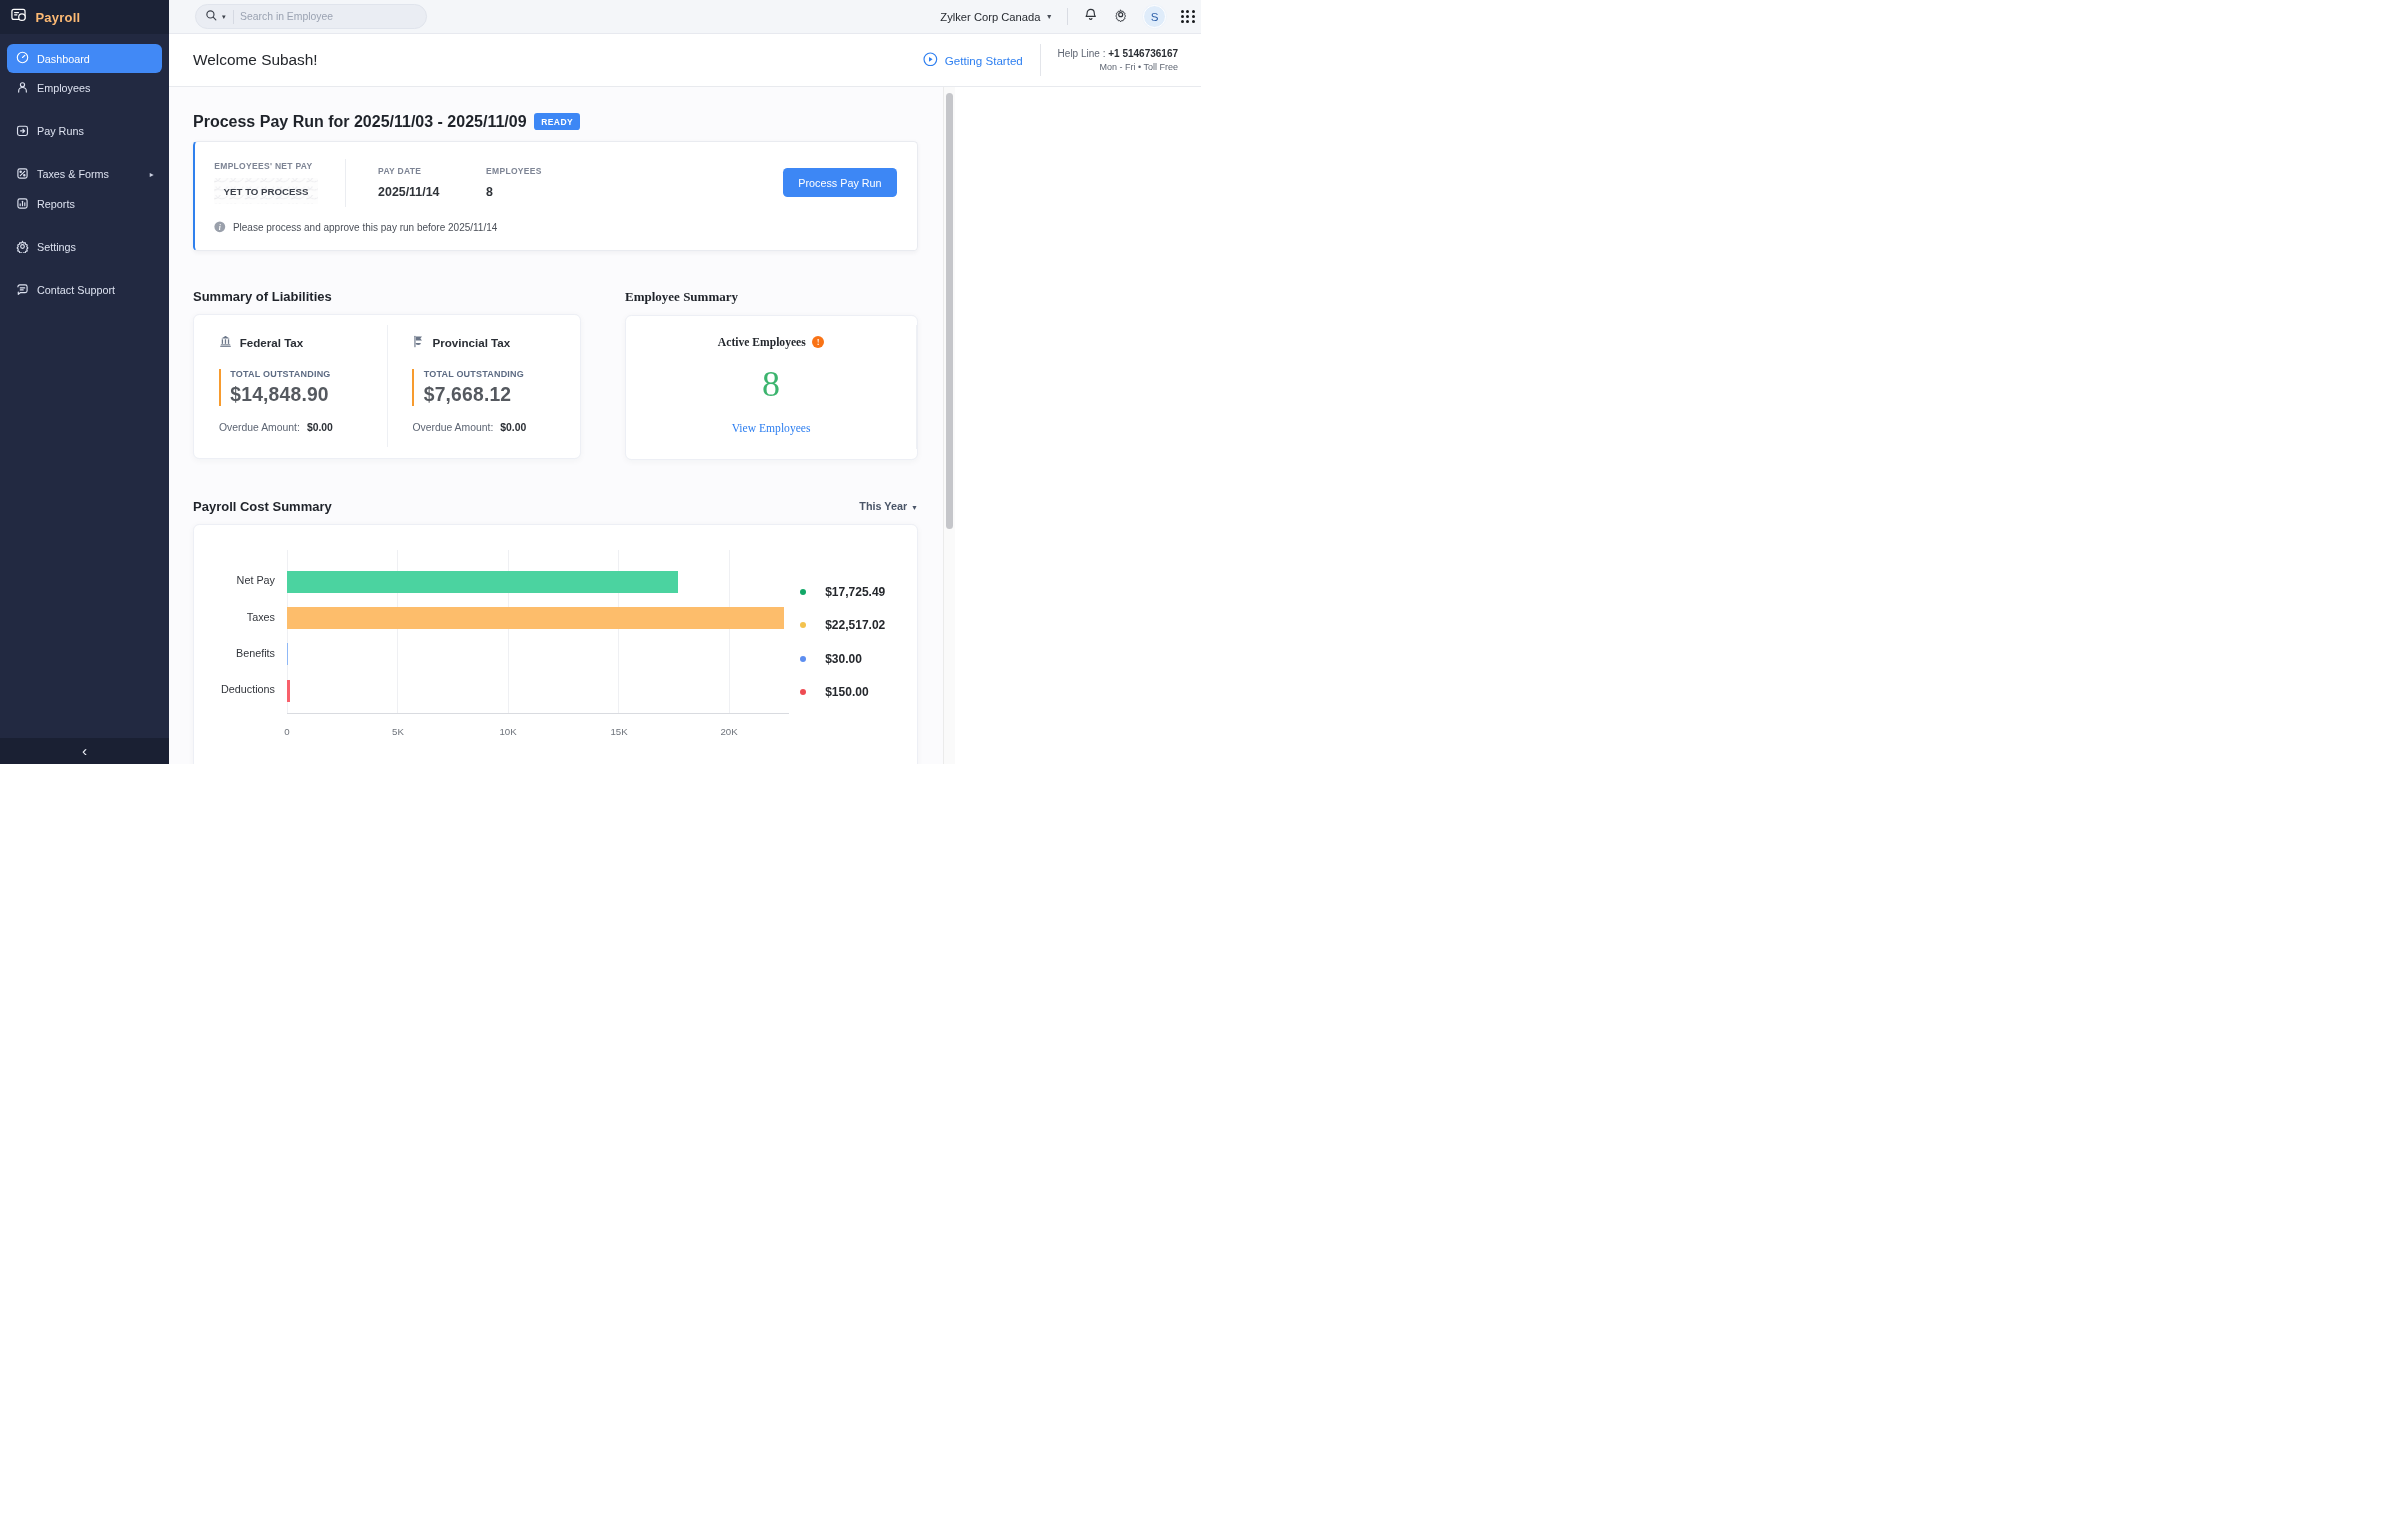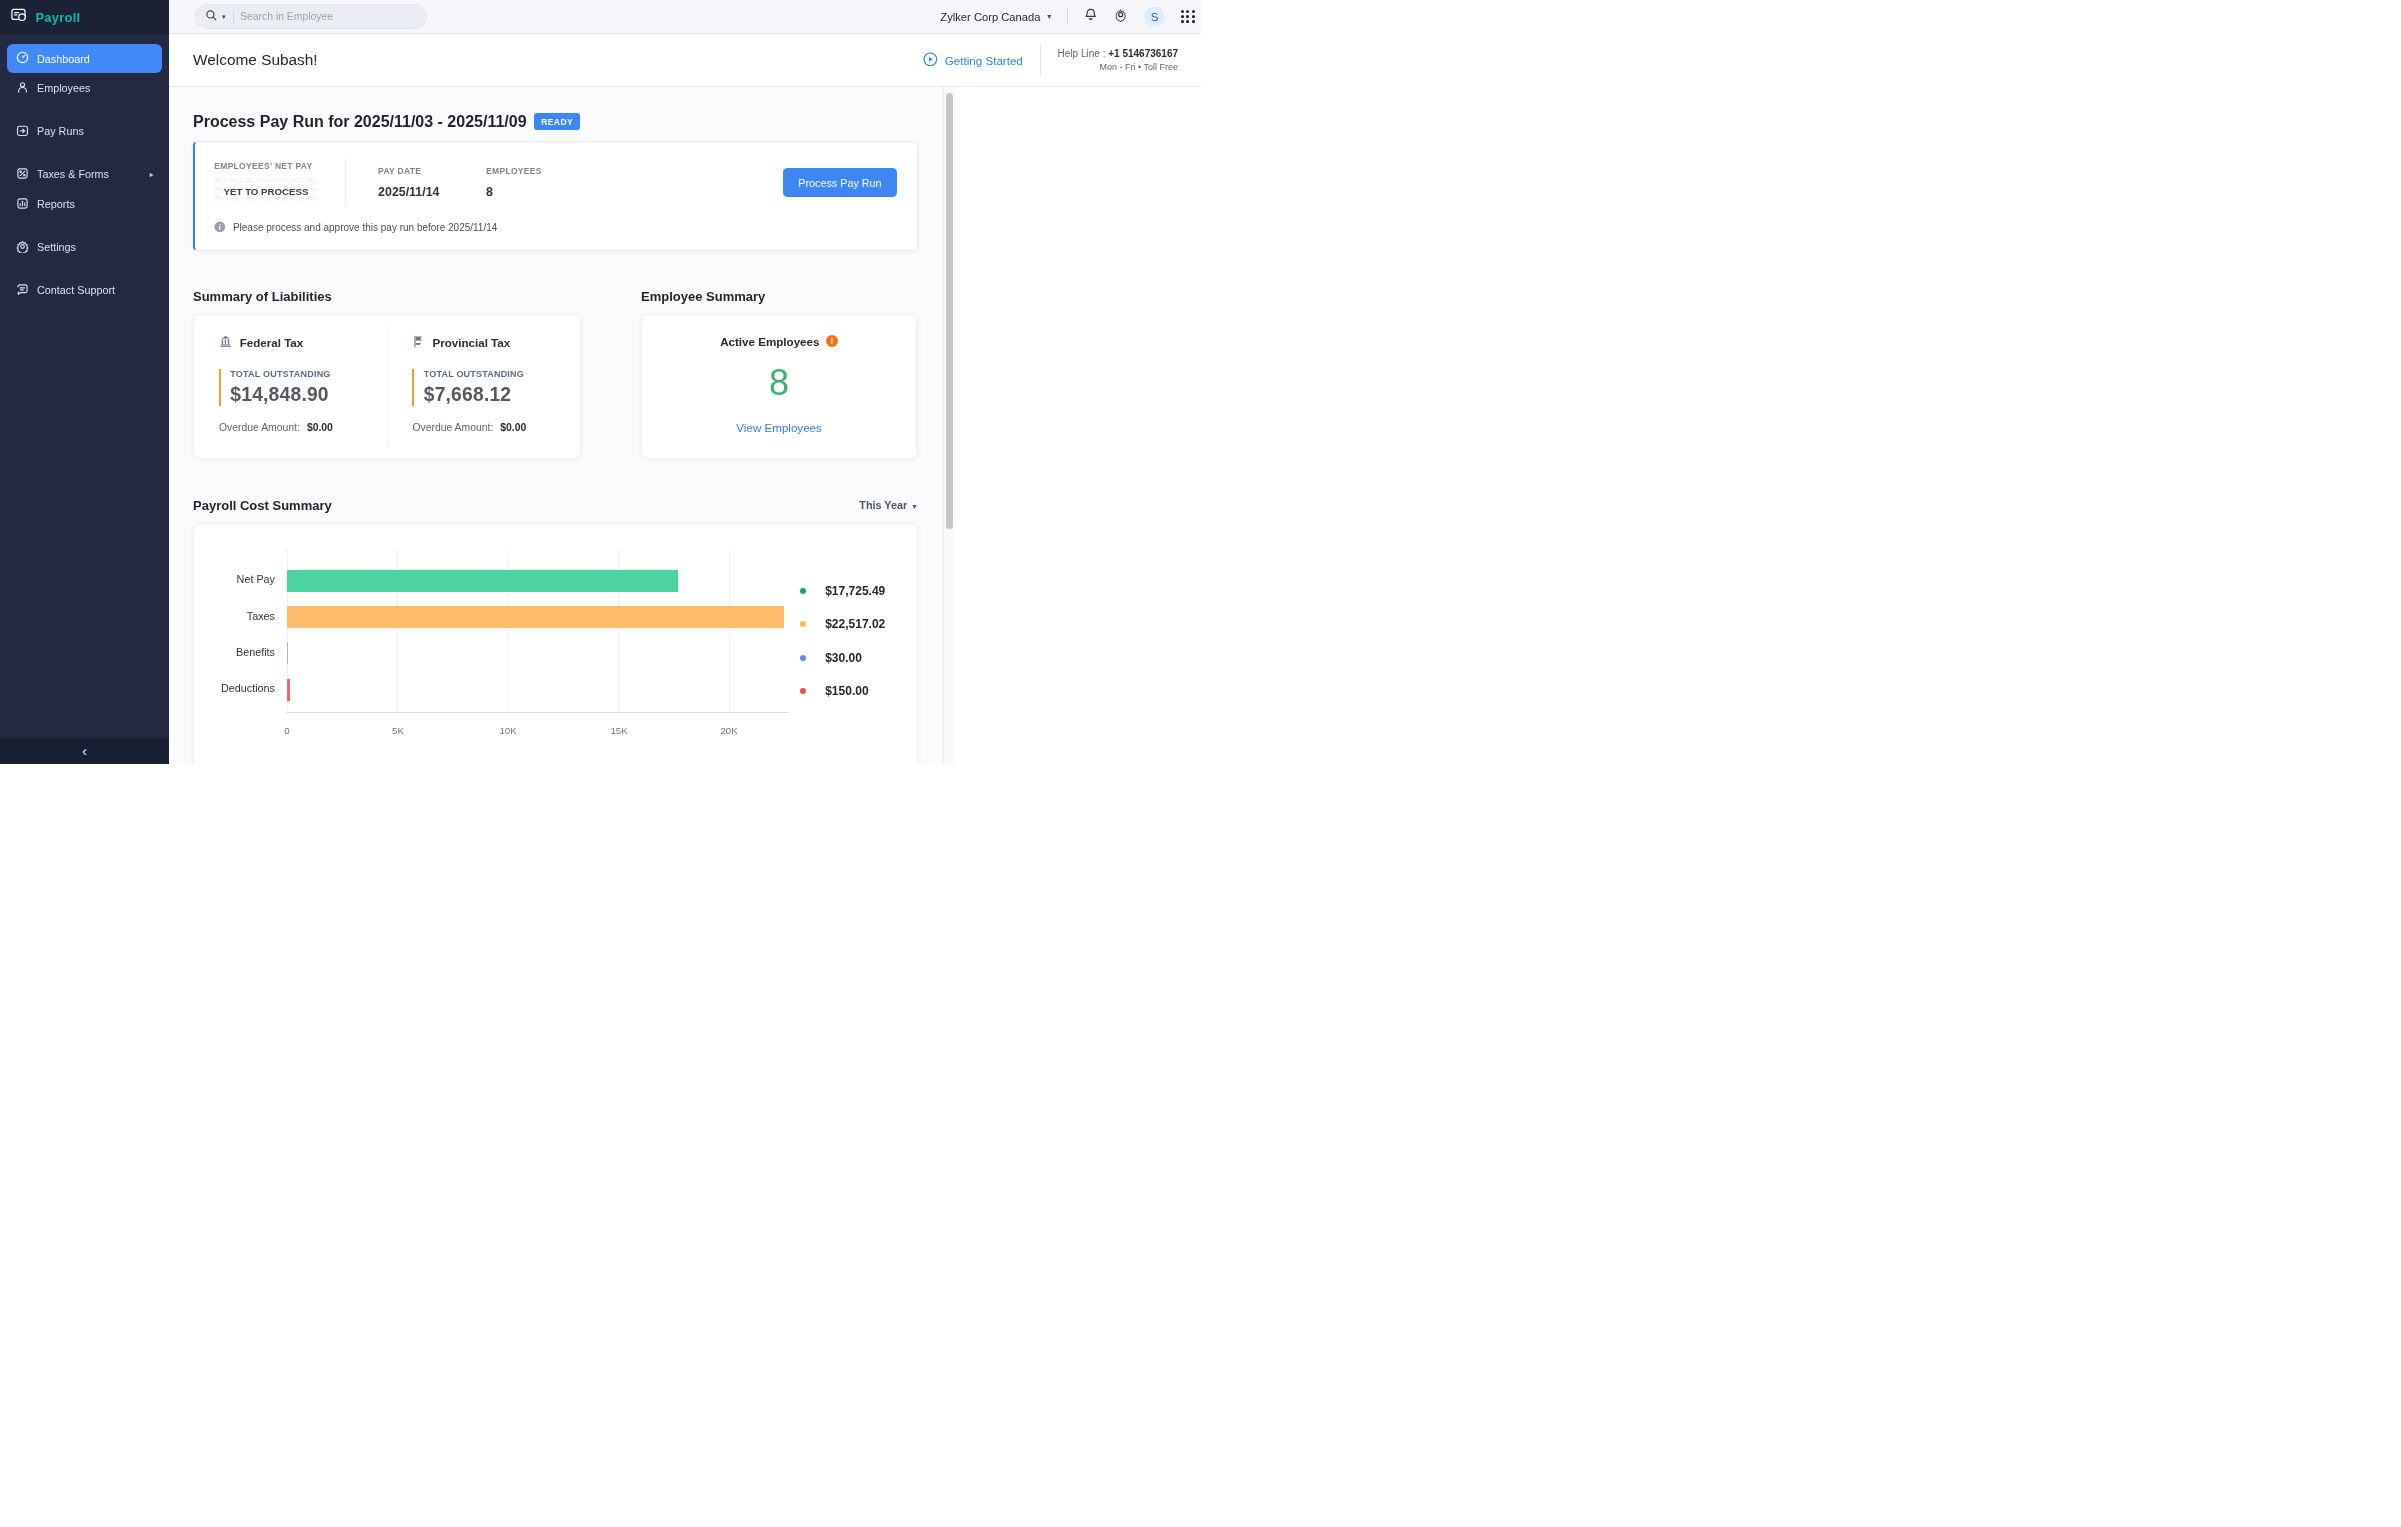--- a/index.html
+++ b/index.html
@@ -3,21 +3,21 @@
 <meta charset="utf-8">
 <style>
   * { margin:0; padding:0; box-sizing:border-box; }
   html,body { width:1201px; height:764px; }
   body { font-family:"Liberation Sans", sans-serif; background:#fff; overflow:hidden; }
   .app { position:relative; width:1201px; height:764px; display:flex; }
 
   
   .sidebar { width:169px; height:100%; background:#222941; display:flex; flex-direction:column; flex-shrink:0; }
   .logo-row { height:34px; background:#1b2236; display:flex; align-items:center; padding-left:10px; gap:7px; flex-shrink:0; }
-  .logo-row .app-title { color:#14b8a6; font-size:13px; font-weight:700; letter-spacing:0.2px; }
+  .logo-row .app-title { color:#fdba74; font-size:13px; font-weight:700; letter-spacing:0.2px; }
   .nav { flex:1; padding:9.3px 7px 0 7px; }
   .nav-item { display:flex; align-items:center; gap:8.5px; height:29px; padding:0 8.5px; border-radius:6.2px;
               color:#dde2f0; font-size:10.8px; cursor:pointer; margin-top:0.8px; }
   .nav-item.group-gap { margin-top:14px; }
   .nav-item.active { background:#4189f6; color:#fff; font-weight:500; }
   .nav-item svg { flex-shrink:0; }
   .nav-item .chev { margin-left:auto; font-size:7.7px; color:#c9cfdf; }
   .side-footer { height:26px; background:#1a2033; display:flex; align-items:center; justify-content:center;
                  color:#eef1f8; font-size:15.4px; cursor:pointer; flex-shrink:0; }
 
@@ -85,21 +85,21 @@
   .stat-div { width:0.8px; height:48px; background:#ebedf1; margin:0 0 0 0; }
   .stat2 { padding-left:32px; width:140px; }
   .stat3 { padding-left:0; }
   .pp-btn { margin-left:auto; background:#3d87f5; color:#fff; border:none; font-size:10.8px; font-weight:500;
             font-family:"Liberation Sans",sans-serif; padding:8.5px 15.4px; border-radius:4.6px; cursor:pointer; }
   .payrun-note { margin-top:14.7px; display:flex; align-items:center; gap:7px; font-size:10px; color:#4b5059; }
 
   
   .row2 { display:flex; margin-top:38px; }
   .col-liab { width:388px; }
-  .col-emp { width:293px; margin-left:60px; }
+  .col-emp { width:293px; margin-left:44px;font-family:Liberation Serif, serif; }
   .card { background:#fff; border:0.8px solid #edeff5; border-radius:6.2px; box-shadow:0 1.5px 6.2px rgba(30,41,59,.04); }
   .liab-card { margin-top:10px; height:145px; display:flex; }
   .liab-half { width:194px; padding:20px 0 0 25px; }
   .liab-half.second { padding-left:25px; }
   .liab-div { width:0.8px; background:#eef0f4; margin:10.8px 0; }
   .liab-name-row { display:flex; align-items:center; gap:7.7px; font-size:11.6px; font-weight:700; color:#2a2e35; }
   .outstanding { margin-top:19.3px; border-left:2.3px solid #f79b2e; padding-left:9.3px; }
   .outstanding .o-label { font-size:9px; letter-spacing:0.2px; color:#5d6b83; font-weight:700; }
   .outstanding .o-amount { margin-top:5.4px; font-size:19.3px; font-weight:700; color:#55595f; letter-spacing:0.2px; }
   .overdue-row { margin-top:16px; font-size:10.4px; color:#5d6573; }

